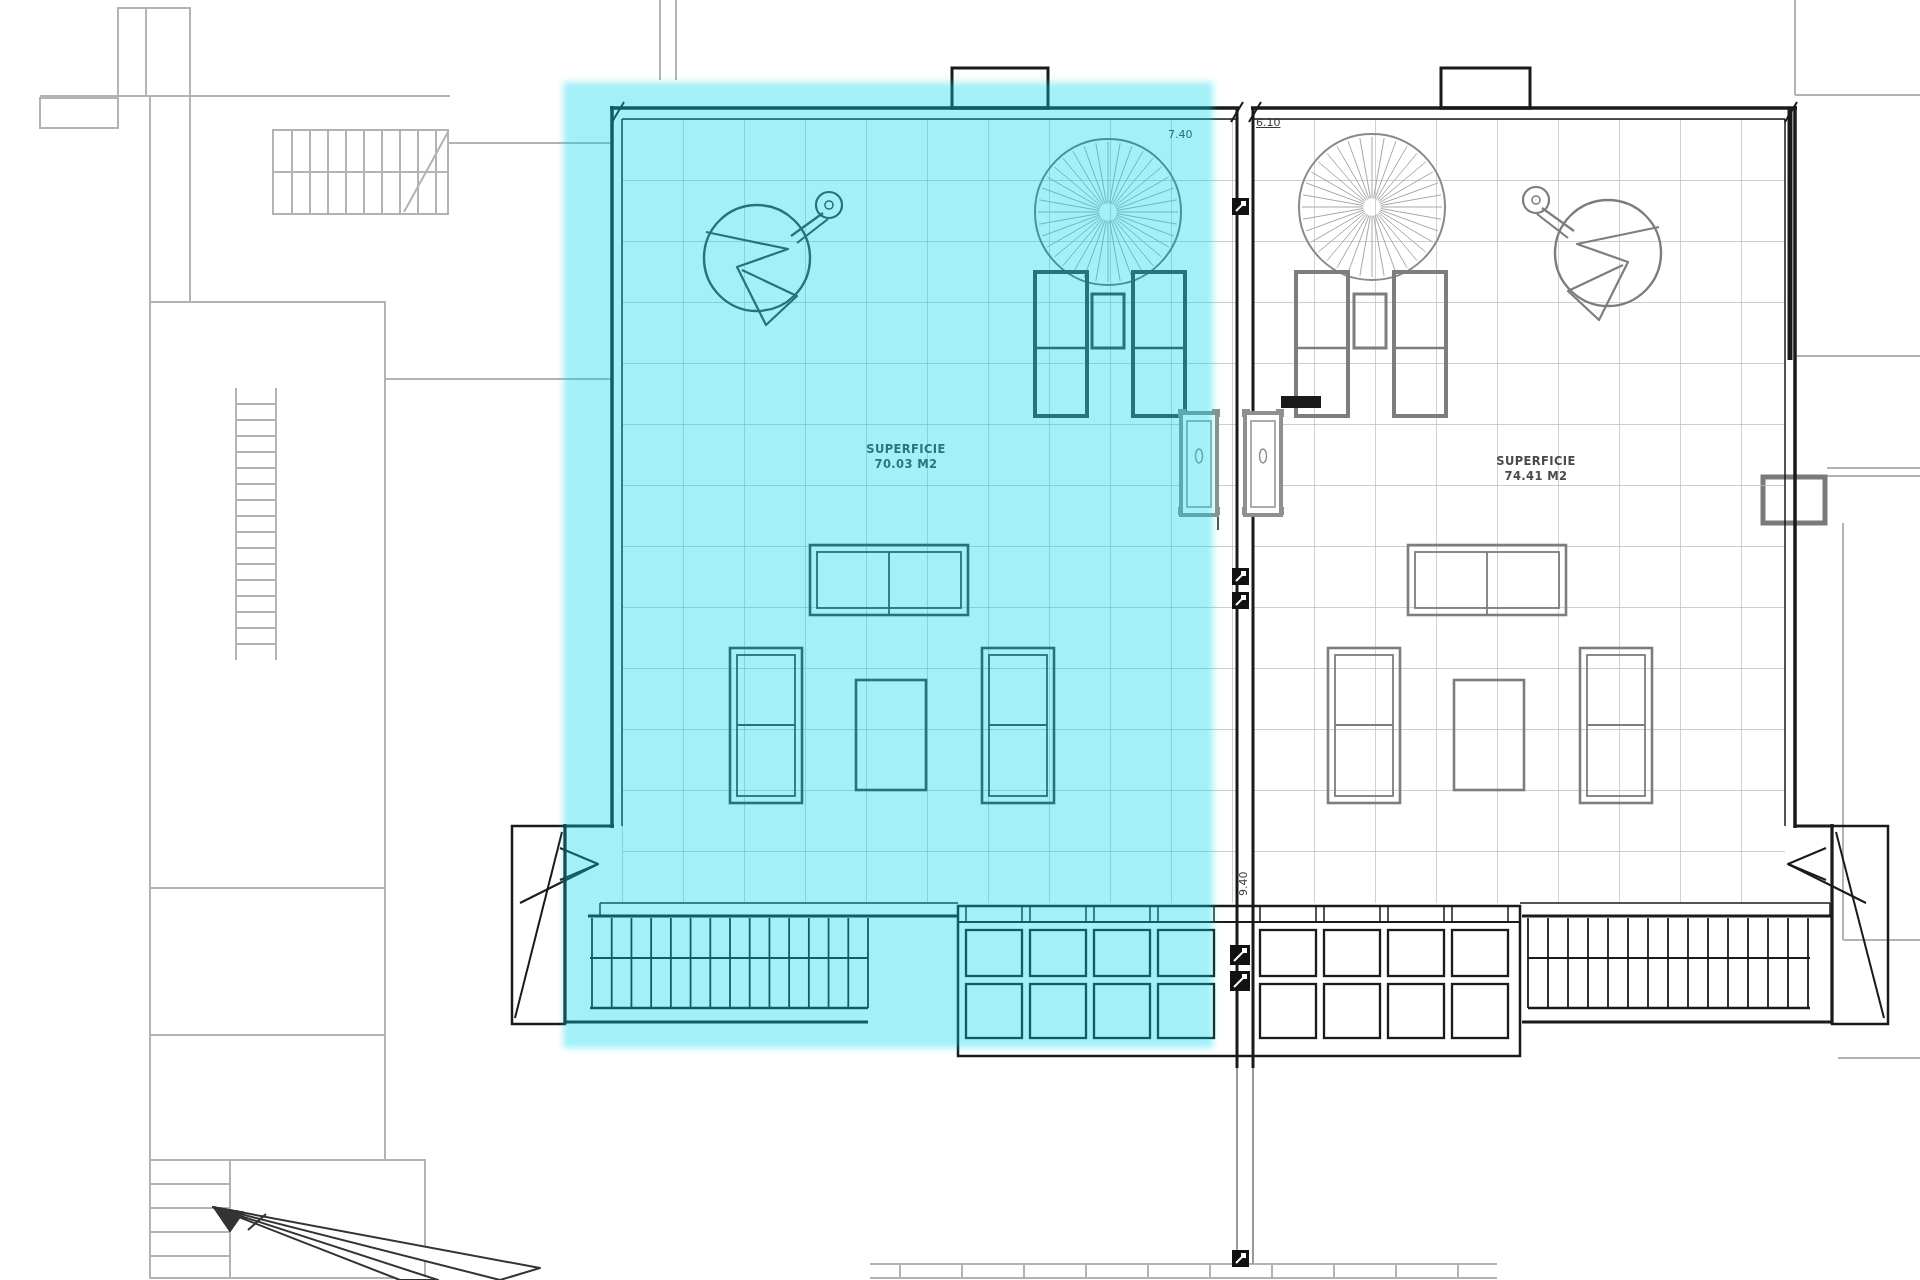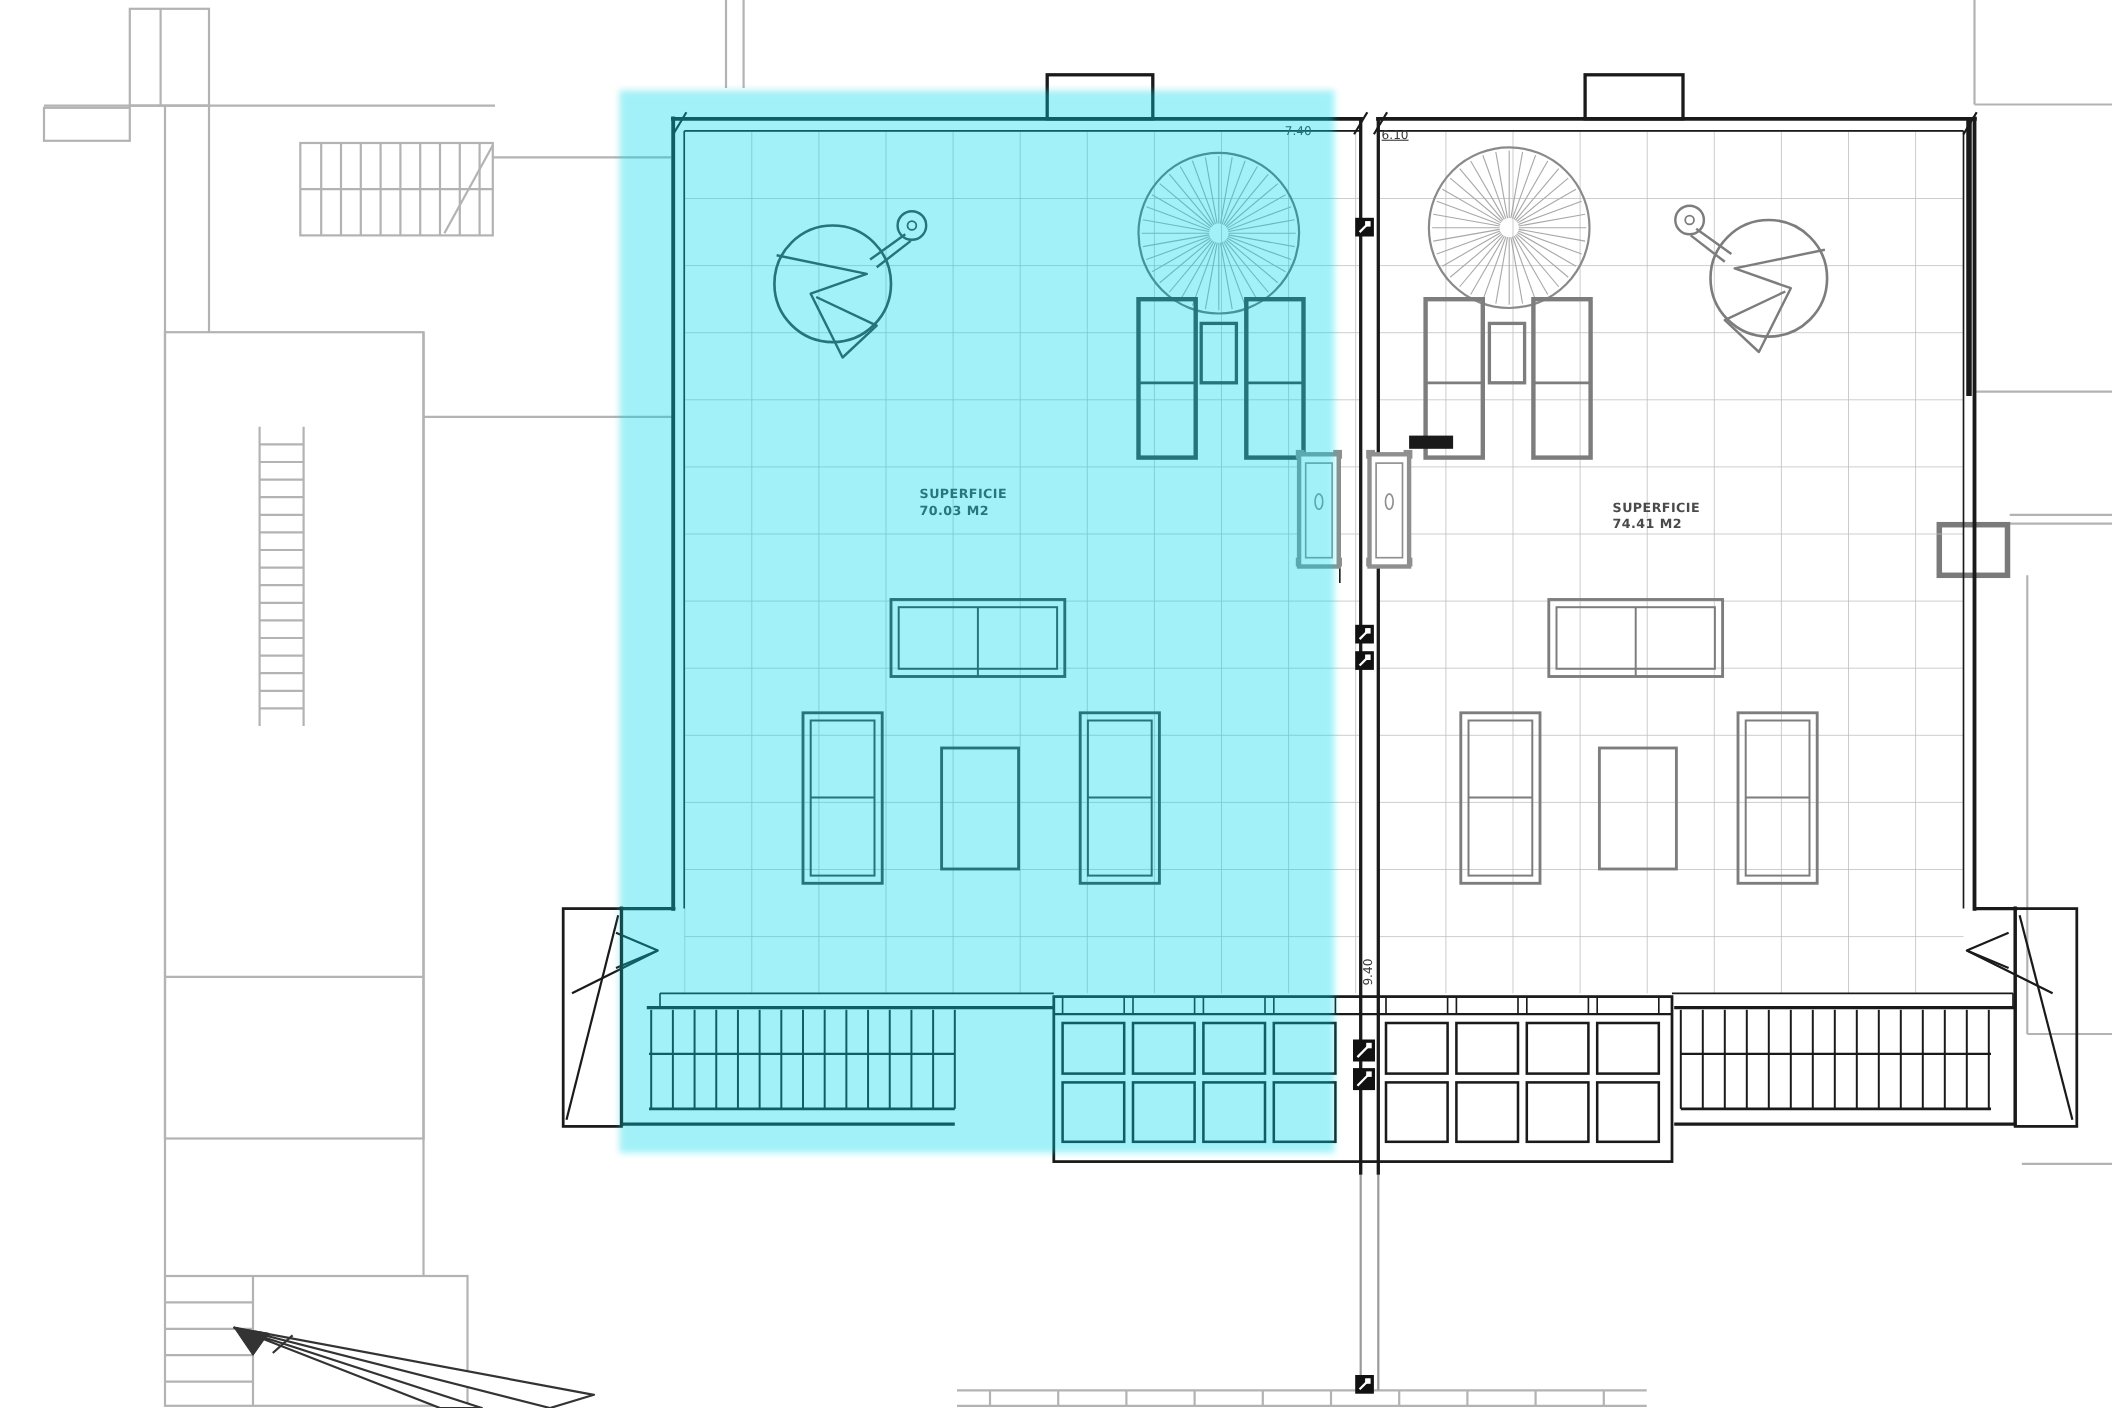--- a/index.html
+++ b/index.html
@@ -1,20 +1,20 @@
 <!DOCTYPE html>
 <html><head>
 <meta charset="utf-8">
 <style>
   html,body{margin:0;padding:0;background:#fff;}
   .stage{position:relative;width:1920px;height:1280px;background:#ffffff;overflow:hidden;
          font-family:"DejaVu Sans",sans-serif;}
   .stage svg{position:absolute;left:0;top:0;z-index:1;}
   .lbl{position:absolute;z-index:2;font:600 11.5px/15px "DejaVu Sans",sans-serif;
-       color:#3f3f3f;letter-spacing:.4px;white-space:nowrap;}
+       color:#3f3f3f;text-align:center;letter-spacing:.4px;white-space:nowrap;}
   .dim{position:absolute;z-index:2;font:500 11px/12px "DejaVu Sans",sans-serif;
        color:#3a3a3a;white-space:nowrap;}
   .dim-vert{transform:rotate(-90deg);transform-origin:left top;}
   .highlight{position:absolute;z-index:3;pointer-events:none;
              filter:blur(3px);}
 </style>
 </head>
 <body>
 
 <div class="stage">
@@ -414,18 +414,18 @@
   <div class="lbl" style="left:836px;top:442px;width:140px;">
     <div>SUPERFICIE</div>
     <div>70.03 M2</div>
   </div>
 
   <div class="lbl" style="left:1466px;top:454px;width:140px;color:#4a4a4a;">
     <div>SUPERFICIE</div>
     <div>74.41 M2</div>
   </div>
 
-  <div class="dim" style="left:1168px;top:114px;">7.40</div>
+  <div class="dim" style="left:1168px;top:129px;">7.40</div>
   <div class="dim" style="left:1256px;top:117px;text-decoration:underline;">6.10</div>
   <div class="dim dim-vert" style="left:1238px;top:896px;">9.40</div>
 
   <div class="highlight" style="left:563px;top:82px;width:650px;height:966px;background:rgba(0,216,235,0.36);"></div>
 </div>
 
 </body></html>

